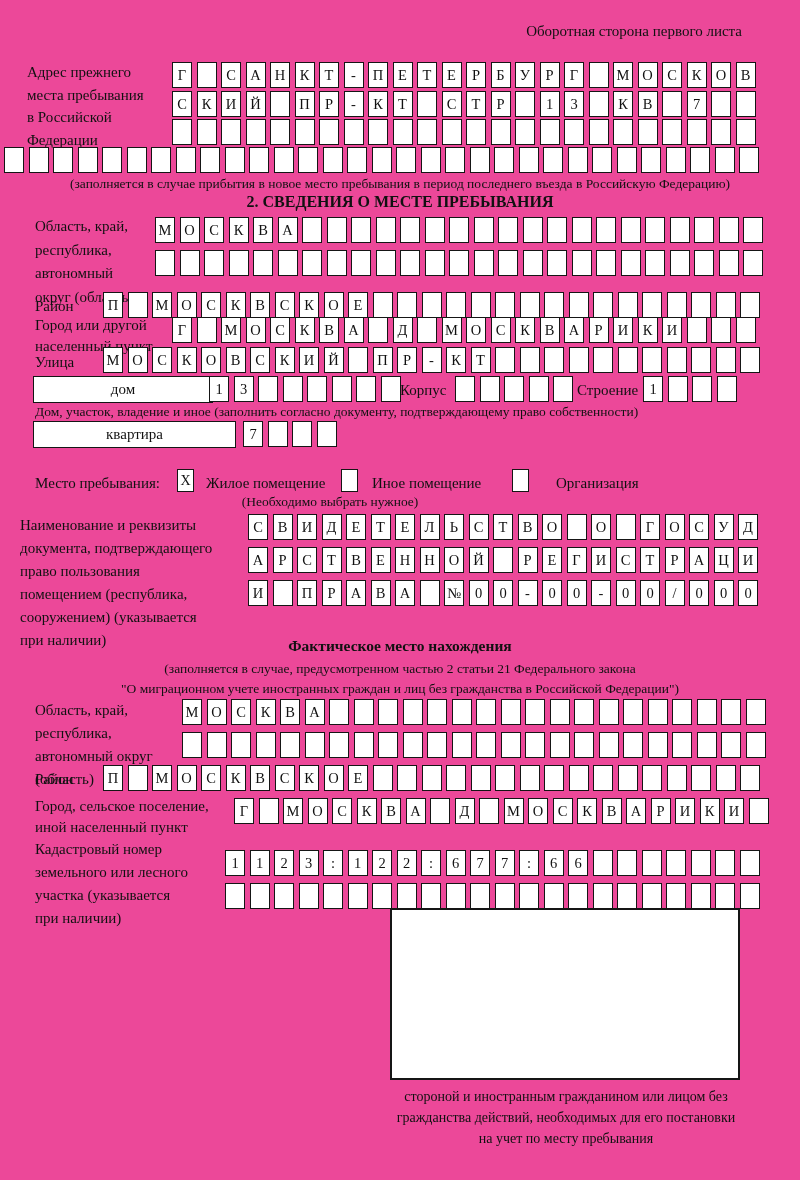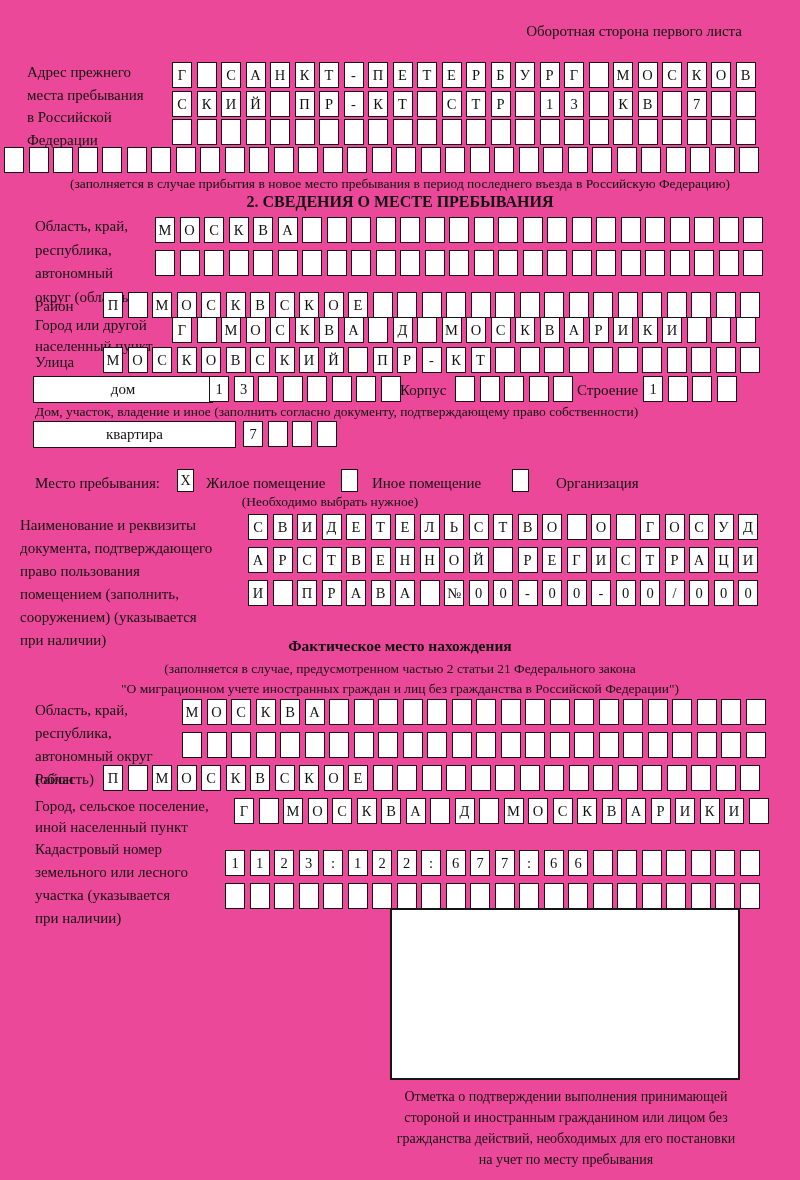--- a/index.html
+++ b/index.html
@@ -344,21 +344,21 @@
   <div class="chk" style="left:341px;top:469px;"></div>
   <div class="abs lbl" style="left:372px;top:472px;">Иное помещение</div>
   <div class="chk" style="left:512px;top:469px;"></div>
   <div class="abs lbl" style="left:556px;top:472px;">Организация</div>
   <div class="abs cap" style="left:180px;top:494px;width:300px;text-align:center;">(Необходимо выбрать нужное)</div>
 
   <div class="abs lbl" style="left:20px;top:514px;line-height:23px;width:215px;">
     <div>Наименование и реквизиты</div>
     <div>документа, подтверждающего</div>
     <div>право пользования</div>
-    <div>помещением (заполнить,</div>
+    <div>помещением (республика,</div>
     <div>сооружением) (указывается</div>
     <div>при наличии)</div>
   </div>
   <div class="cellrow" style="left:248px;top:514px;">
       <div class="cell">С</div>
       <div class="cell">В</div>
       <div class="cell">И</div>
       <div class="cell">Д</div>
       <div class="cell">Е</div>
       <div class="cell">Т</div>
@@ -598,19 +598,18 @@
       <div class="cell"></div>
       <div class="cell"></div>
       <div class="cell"></div>
       <div class="cell"></div>
       <div class="cell"></div>
       <div class="cell"></div>
     </div>
 
   <div class="stamp" style="left:390px;top:908px;width:350px;height:172px;"></div>
   <div class="abs" style="left:380px;top:1086px;width:372px;text-align:center;font-size:14px;line-height:21px;">
-    <div>Отметка о подтверждении выполнения принимающей</div>
     <div>стороной и иностранным гражданином или лицом без</div>
     <div>гражданства действий, необходимых для его постановки</div>
     <div>на учет по месту пребывания</div>
   </div>
 
 </div>
 
 </body></html>

